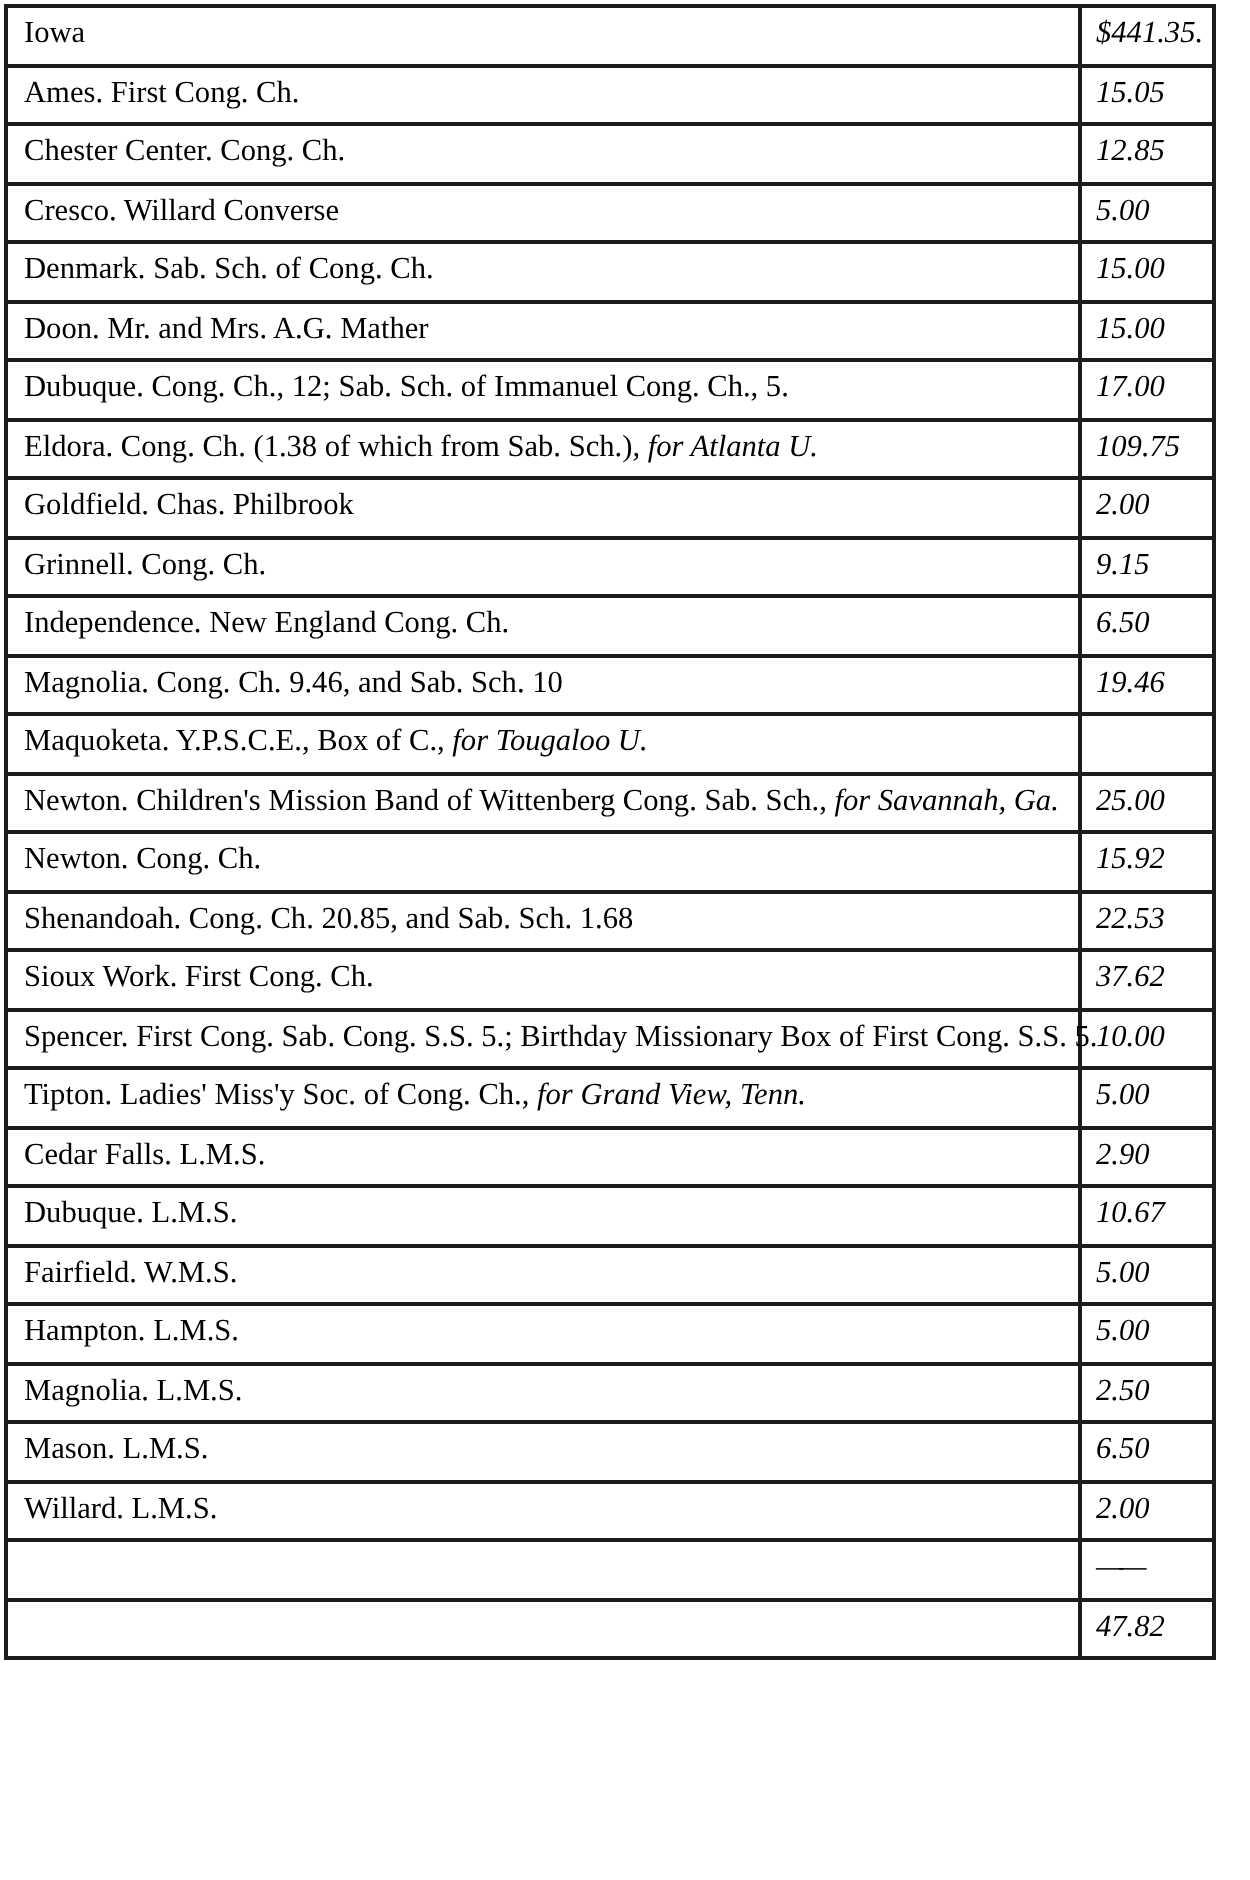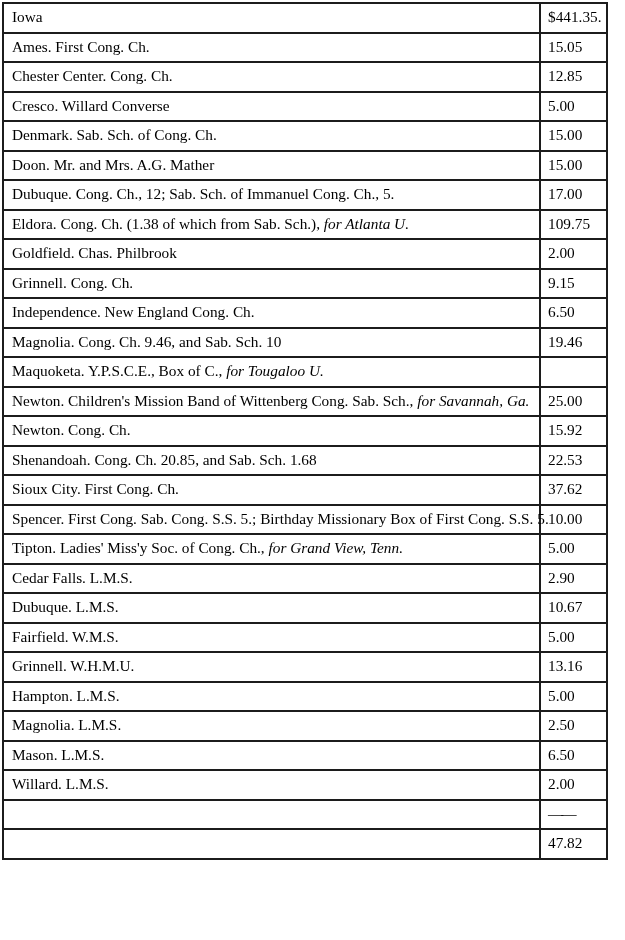--- a/index.html
+++ b/index.html
@@ -33,20 +33,21 @@
     color: #000000;
     vertical-align: middle;
     white-space: nowrap;
     overflow: visible;
   }
   td.label-cell {
     padding: 0 0 0 8px;
   }
   td.amount-cell {
     padding: 0 0 0 7px;
+    font-style: italic;
   }
   td.label-cell em {
     font-style: italic;
     text-align: right;
   }
   td.sum-rule {
     letter-spacing: -2px;
     font-size: 15.3px;
   }
 </style>
@@ -118,21 +119,21 @@
         </tr>
         <tr>
           <td class="label-cell"><span>Newton. Cong. Ch.</span></td>
           <td class="amount-cell">15.92</td>
         </tr>
         <tr>
           <td class="label-cell"><span>Shenandoah. Cong. Ch. 20.85, and Sab. Sch. 1.68</span></td>
           <td class="amount-cell">22.53</td>
         </tr>
         <tr>
-          <td class="label-cell"><span>Sioux City. First Cong. Ch.</span></td>
+          <td class="label-cell"><span>Sioux Work. First Cong. Ch.</span></td>
           <td class="amount-cell">37.62</td>
         </tr>
         <tr>
           <td class="label-cell"><span>Spencer. First Cong. Sab. Cong. S.S. 5.; Birthday Missionary Box of First Cong. S.S. 5.</span></td>
           <td class="amount-cell">10.00</td>
         </tr>
         <tr>
           <td class="label-cell"><span>Tipton. Ladies' Miss'y Soc. of Cong. Ch., </span><em>for Grand View, Tenn.</em></td>
           <td class="amount-cell">5.00</td>
         </tr>
@@ -140,24 +141,20 @@
           <td class="label-cell"><span>Cedar Falls. L.M.S.</span></td>
           <td class="amount-cell">2.90</td>
         </tr>
         <tr>
           <td class="label-cell"><span>Dubuque. L.M.S.</span></td>
           <td class="amount-cell">10.67</td>
         </tr>
         <tr>
           <td class="label-cell"><span>Fairfield. W.M.S.</span></td>
           <td class="amount-cell">5.00</td>
-        </tr>
-        <tr>
-          <td class="label-cell"><span>Grinnell. W.H.M.U.</span></td>
-          <td class="amount-cell">13.16</td>
         </tr>
         <tr>
           <td class="label-cell"><span>Hampton. L.M.S.</span></td>
           <td class="amount-cell">5.00</td>
         </tr>
         <tr>
           <td class="label-cell"><span>Magnolia. L.M.S.</span></td>
           <td class="amount-cell">2.50</td>
         </tr>
         <tr>

